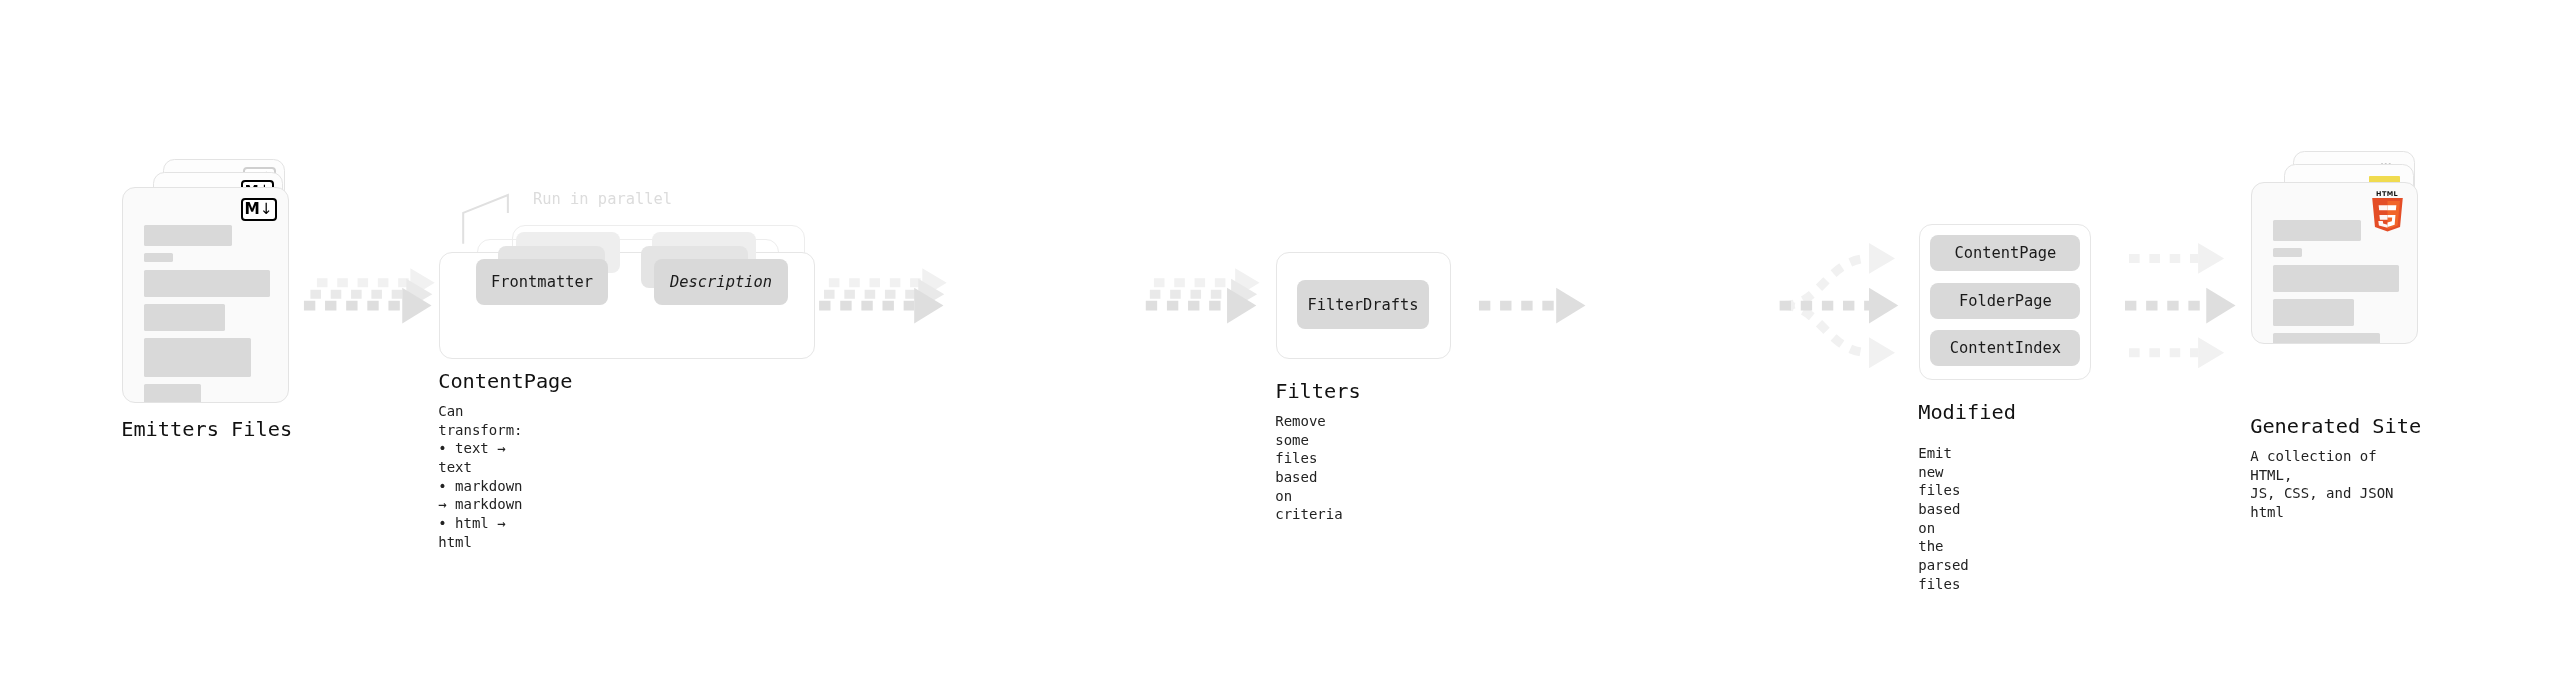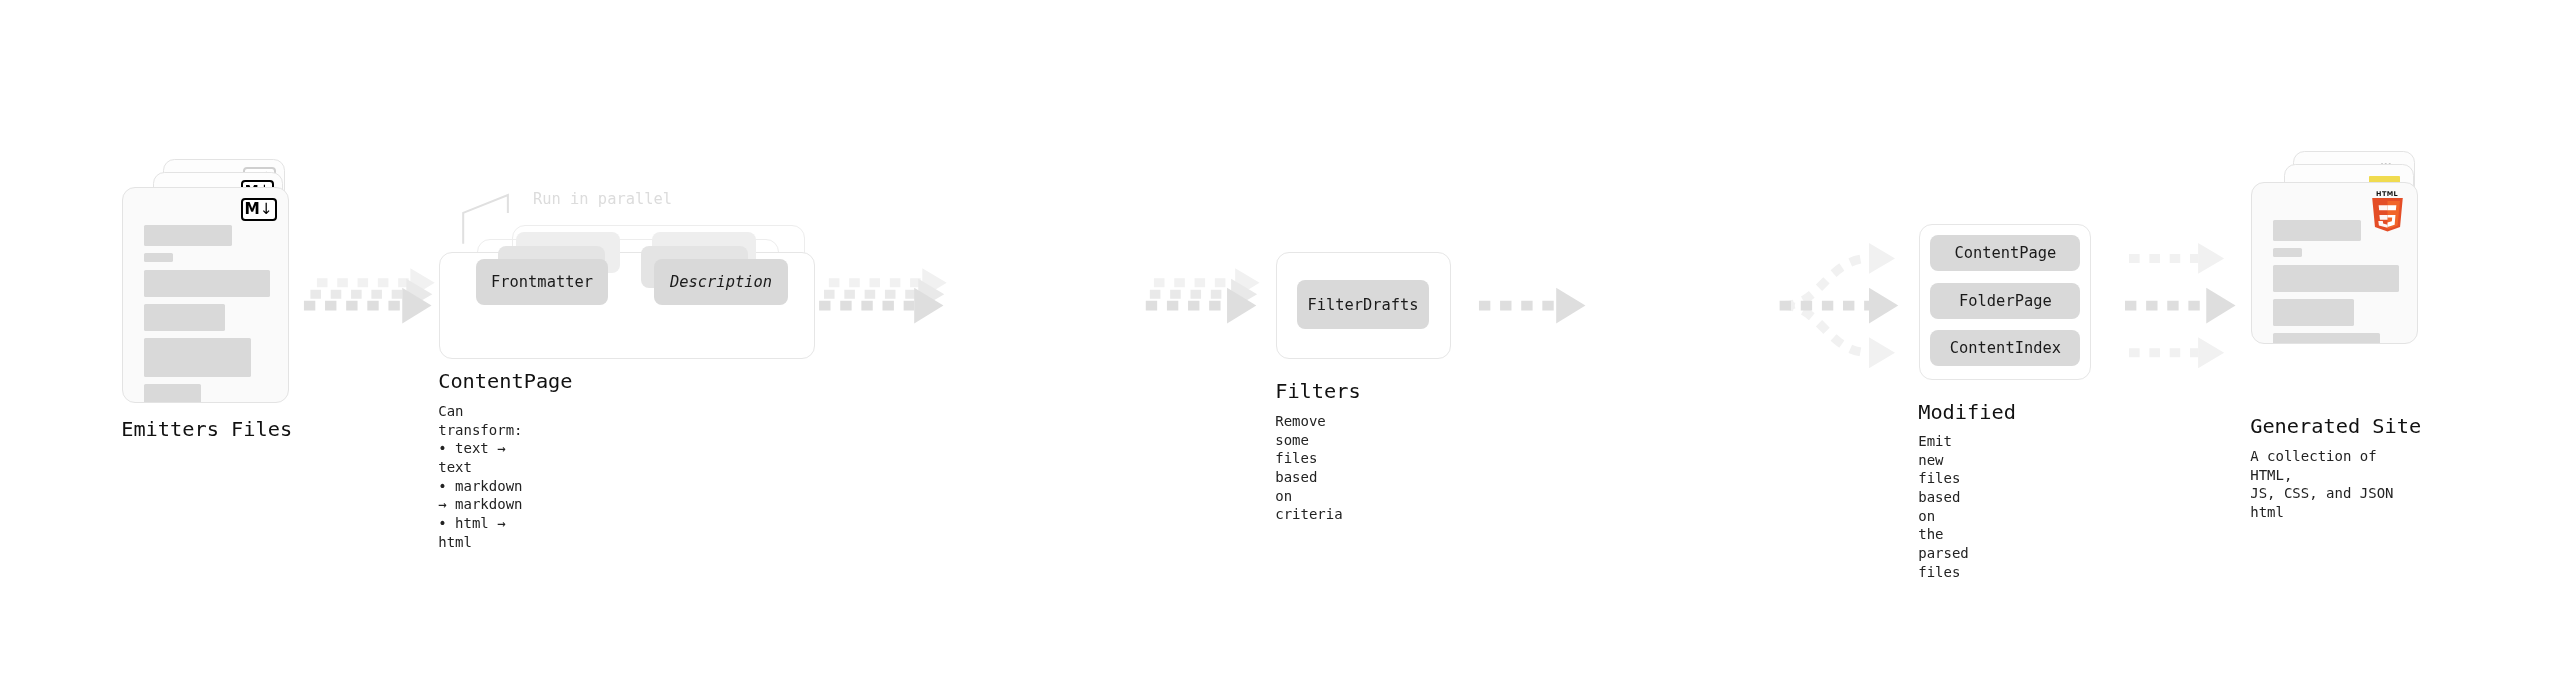--- a/index.html
+++ b/index.html
@@ -256,21 +256,21 @@
 on criteria</div>
   </div>
 
 
   <div class="node" style="left:1919px; top:224px;">
     <div class="procbox" style="left:0px; top:0px; width:172px; height:156px;"></div>
     <div class="pill" style="left:11.4px; top:11.4px; width:150px; height:36px;">ContentPage</div>
     <div class="pill" style="left:11.4px; top:59px; width:150px; height:36px;">FolderPage</div>
     <div class="pill" style="left:11.4px; top:106px; width:150px; height:36px;">ContentIndex</div>
     <div class="caption-title" style="position:absolute; left:-0.8px; top:176px;">Modified</div>
-    <div class="caption-sub" style="position:absolute; left:-0.8px; top:198px;">Emit new files based on
+    <div class="caption-sub" style="position:absolute; left:-0.8px; top:210px;">Emit new files based on
 the parsed files</div>
   </div>
 
   <div class="node" style="left:2251px; top:151px;">
     <div class="stack" style="width:175px; height:252px;">
       <div class="ghost" style="left:42px; top:0px; width:122px; height:49px;">
         <div class="css-badge">
           <span class="txt">CSS</span>
           <span class="ul"></span>
         </div>

